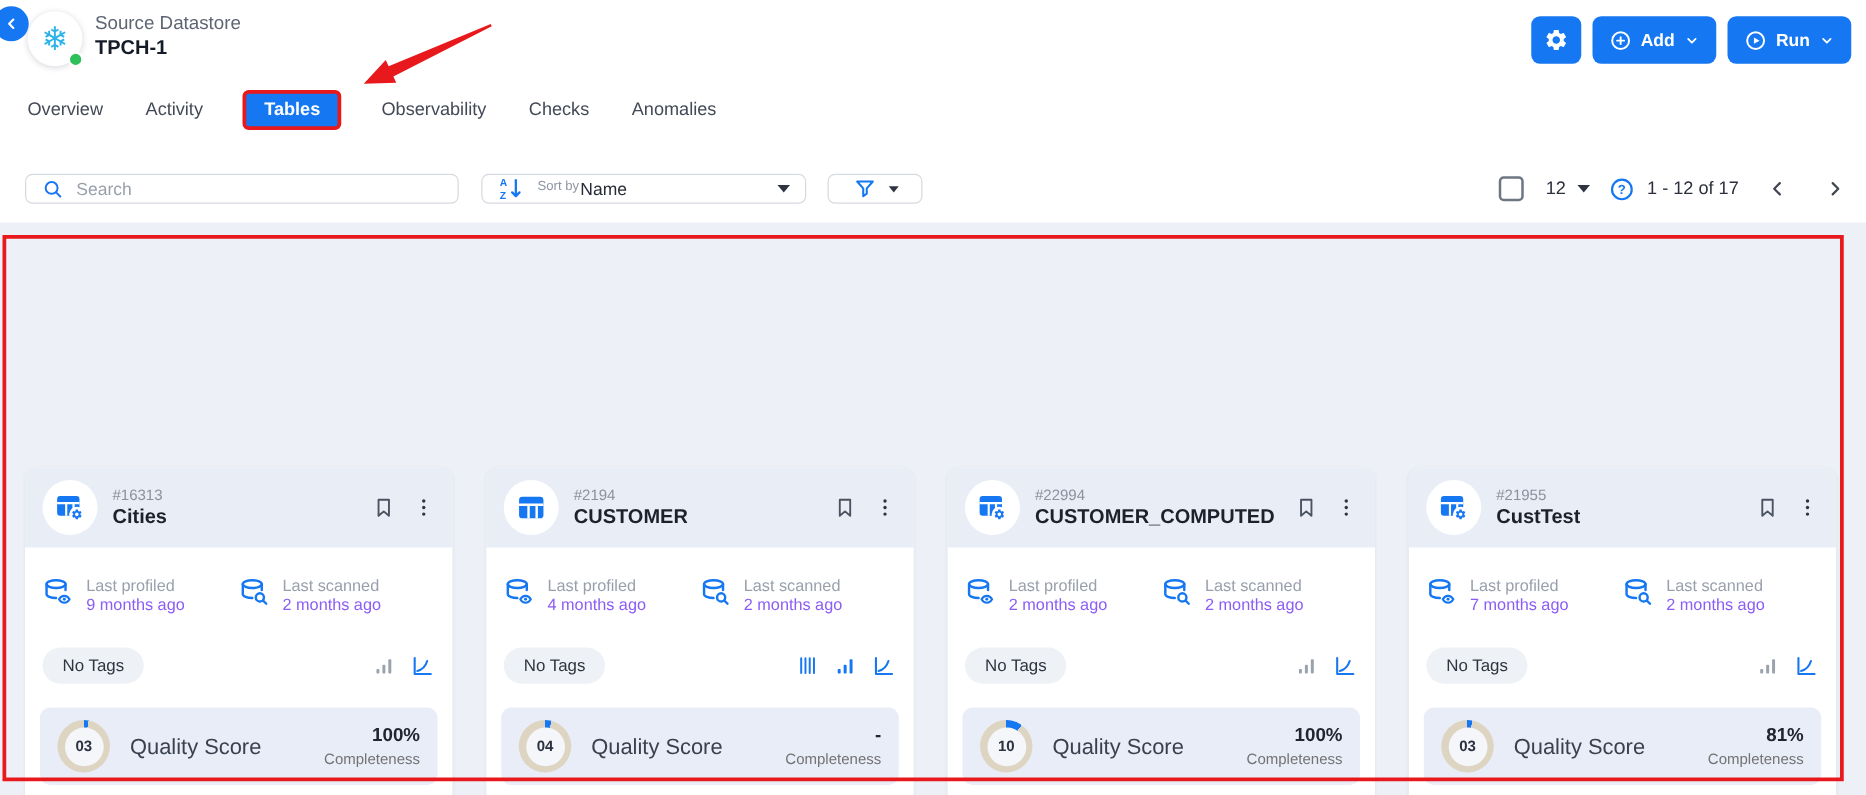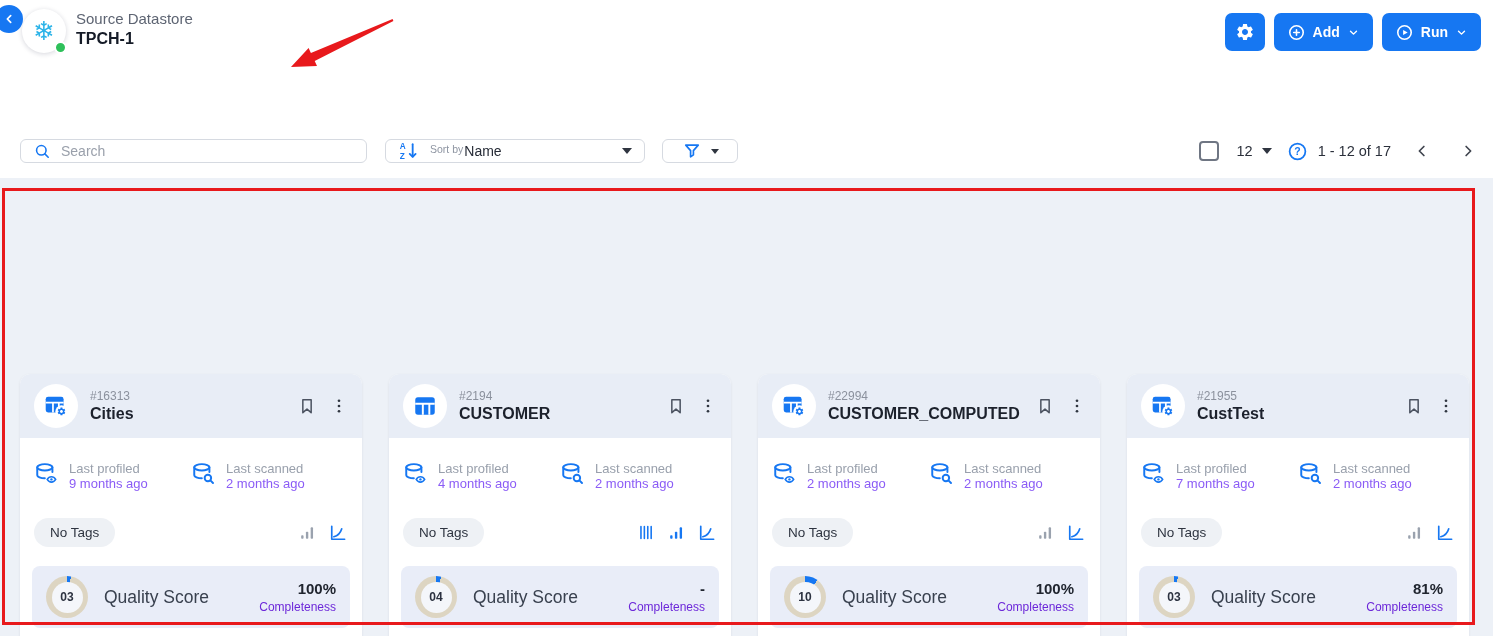--- a/index.html
+++ b/index.html
@@ -73,21 +73,21 @@
   .tag-pill { background:#eef1f5; border-radius:16px; padding:7px 16px; font-size:13.5px; color:#2e3440; }
   .chart-icons { margin-left:auto; display:flex; align-items:center; gap:11px; }
   .chart-icons > span { display:flex; cursor:pointer; }
   .quality-panel { margin-top:19px; height:62px; background:#e9edf8; border-radius:8px; display:flex; align-items:center; padding:0 14px; }
   .ring { width:42px; height:42px; border-radius:50%; display:flex; align-items:center; justify-content:center; flex:none; }
   .ring-num { width:31px; height:31px; border-radius:50%; background:#f4f6fa; display:flex; align-items:center; justify-content:center;
     font-size:12px; font-weight:700; color:#2c3240; }
   .quality-label { margin-left:16px; font-size:17.5px; font-weight:500; color:#39414f; }
   .quality-right { margin-left:auto; text-align:right; }
   .pct { font-size:15px; font-weight:700; color:#20252f; }
-  .pct-label { font-size:12px; color:#6d28d9; margin-top:3px; }
+  .pct-label { font-size:12px; color:#737373; margin-top:3px; }
 
   
   .anno-rect-cards { position:absolute; left:2px; top:188px; width:1473px; height:437px; border:3px solid #e8191c;
     z-index:6; pointer-events:none; }
   .anno-arrow { position:absolute; left:0; top:0; z-index:7; pointer-events:none; }
 </style>
 </head>
 <body>
 
 <div class="viewport">
@@ -141,20 +141,28 @@
       </span>
       <span>Run</span>
       <span style="display:flex">
         <svg width="13" height="13" viewBox="0 0 24 24" fill="none">
             <path d="M6.5 9.5l5.5 5.5 5.5-5.5" stroke="#fff" stroke-width="2.6" stroke-linecap="round" stroke-linejoin="round"></path>
           </svg>
       </span>
     </button>
   </div>
 
+  <div class="tabs">
+    <div class="tab">Overview</div>
+    <div class="tab">Activity</div>
+    <div class="tab active">Tables</div>
+    <div class="tab">Observability</div>
+    <div class="tab">Checks</div>
+    <div class="tab">Anomalies</div>
+  </div>
 
   <div class="toolbar">
     <div class="ctrl search-box">
       <span style="display:flex">
         <svg width="19" height="19" viewBox="0 0 24 24" fill="none">
             <circle cx="10.5" cy="10.5" r="6" stroke="#1677f2" stroke-width="2"></circle>
             <path d="M15 15l4.2 4.2" stroke="#1677f2" stroke-width="2" stroke-linecap="round"></path>
           </svg>
       </span>
       <input type="text" placeholder="Search" style="">

